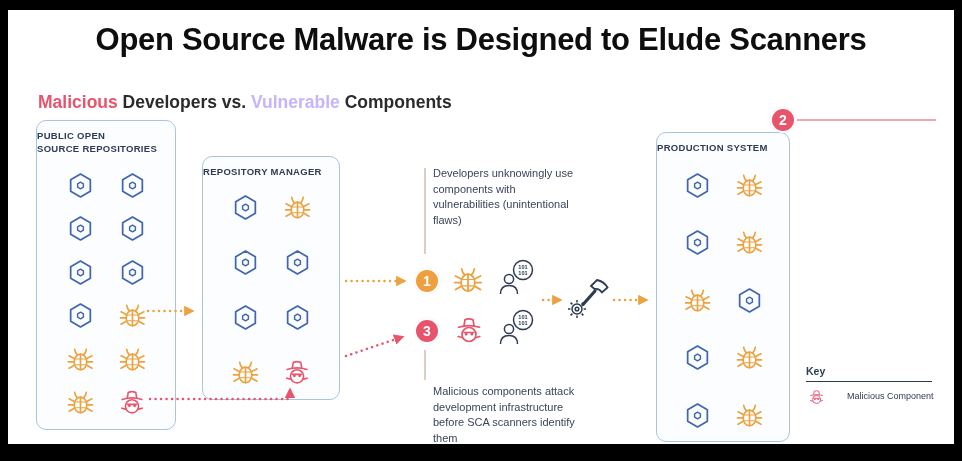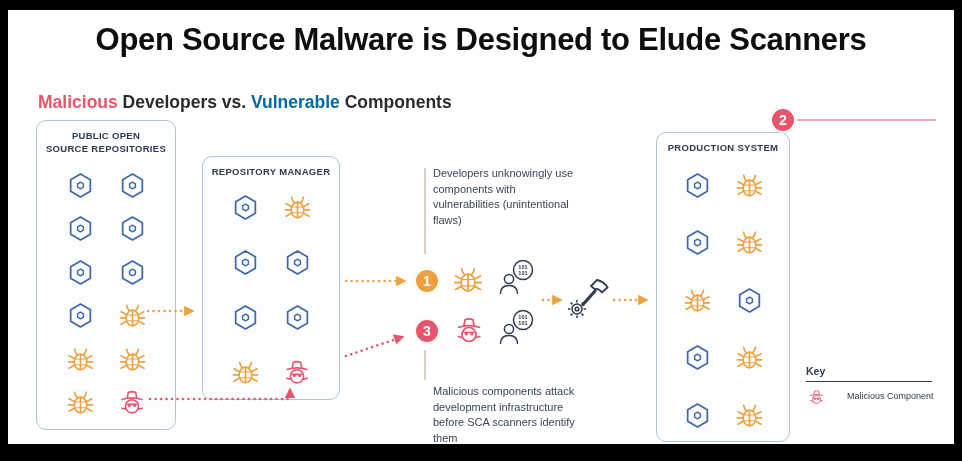--- a/index.html
+++ b/index.html
@@ -4,24 +4,24 @@
 <style>
   html,body{margin:0;padding:0;}
   body{font-family:"Liberation Sans", sans-serif; background:#fff;}
   #stage{position:relative; width:962px; height:461px; background:#000; overflow:hidden;}
   #canvas{position:absolute; left:8px; top:10px; right:8px; bottom:17px; background:#ffffff;}
   .abs{position:absolute;}
   
   #main-title{left:0; right:0; top:22px; text-align:center; font-size:31px; font-weight:bold; color:#0e0e0e; letter-spacing:-0.3px;}
   #subtitle{left:38px; top:92px; font-size:17.5px; font-weight:bold; color:#2b2b2b;}
   .malicious-word{color:#e8546b;}
-  .vulnerable-word{color:#0369a1;text-align:right;}
+  .vulnerable-word{color:#c4b5fd;text-align:right;}
   
   .box{position:absolute; border:1.5px solid #aac4de; border-radius:10px; background:#fcfdff; box-sizing:border-box;}
-  .box-title{position:absolute; left:0; right:0; top:9px; text-align:center; font-size:9.5px; font-weight:bold; color:#2e3b52; letter-spacing:0.3px; line-height:1.35;}
+  .box-title{position:absolute; left:0; right:0; top:9px; text-align:left; font-size:9.5px; font-weight:bold; color:#2e3b52; letter-spacing:0.3px; line-height:1.35;}
   .icon-grid{position:absolute; left:0; right:0; display:flex; flex-direction:column; justify-content:space-between;}
   .icon-row{display:flex; justify-content:center; gap:12px;}
   .cell{width:40px; height:36px; display:flex; align-items:center; justify-content:center;}
   #box-repos{left:36px; top:120px; width:140px; height:310px;}
   #box-repos .icon-grid{top:46px; bottom:8px;}
   #box-repomgr{left:202px; top:156px; width:138px; height:244px;}
   #box-repomgr .icon-grid{top:32px; bottom:8px;}
   #box-prod{left:656px; top:132px; width:134px; height:310px;}
   #box-prod .icon-grid{top:34px; bottom:8px;}
   

